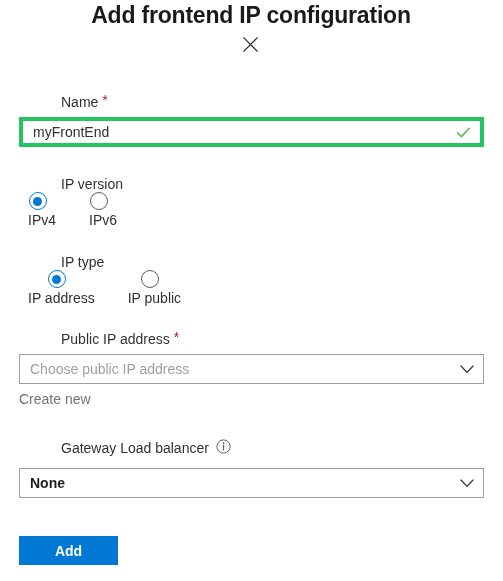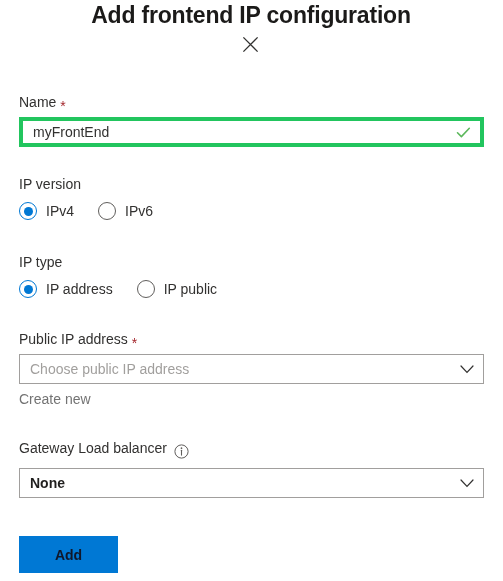--- a/index.html
+++ b/index.html
@@ -71,21 +71,22 @@
   }
 
   .field { margin-bottom: 0; }
 
   .field-label {
     font-size: 14px;
     line-height: 20px;
     color: #323130;
     margin-bottom: 5px;
     display: flex;
-    align-items: flex-end;
+    align-items: flex-start;
+    margin-left: 42px;
   }
   .req-star {
     color: #a4262c;
     margin-left: 4px;
     font-size: 14px;
     line-height: 14px;
     position: relative;
     top: 1px;
   }
 
@@ -125,20 +126,21 @@
   .radio-row {
     display: flex;
     align-items: center;
     height: 24px;
   }
   .radio-opt {
     display: flex;
     align-items: center;
     cursor: pointer;
     margin-right: 24px;
+    flex-direction: column;
   }
   .radio-mark {
     width: 18px;
     height: 18px;
     border-radius: 50%;
     border: 1px solid #605e5c;
     box-sizing: border-box;
     display: flex;
     align-items: center;
     justify-content: center;
@@ -210,23 +212,23 @@
   }
 
   
   .footer {
     position: absolute;
     left: 19px;
     top: 536px;
   }
   .primary-btn {
     min-width: 99px;
-    height: 37px;
+    height: 29px;
     background: #0078d4;
-    color: #0f172a;
+    color: #ffffff;
     border: 1px solid #0078d4;
     font-family: "Liberation Sans", sans-serif;
     font-size: 14px;
     font-weight: bold;
     cursor: pointer;
     padding: 0 24px;
     box-sizing: border-box;
     line-height: 1;
   }
 

